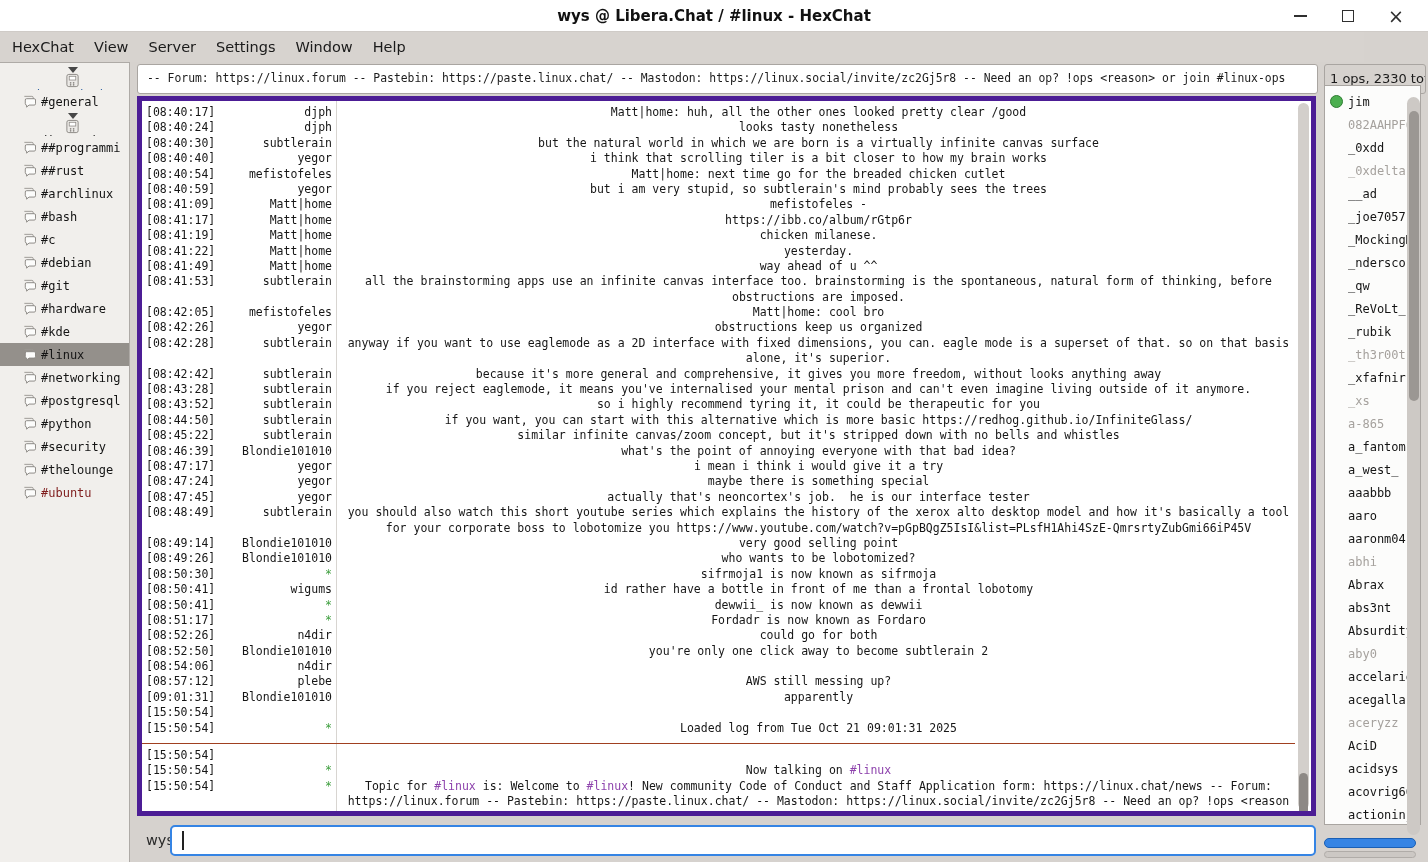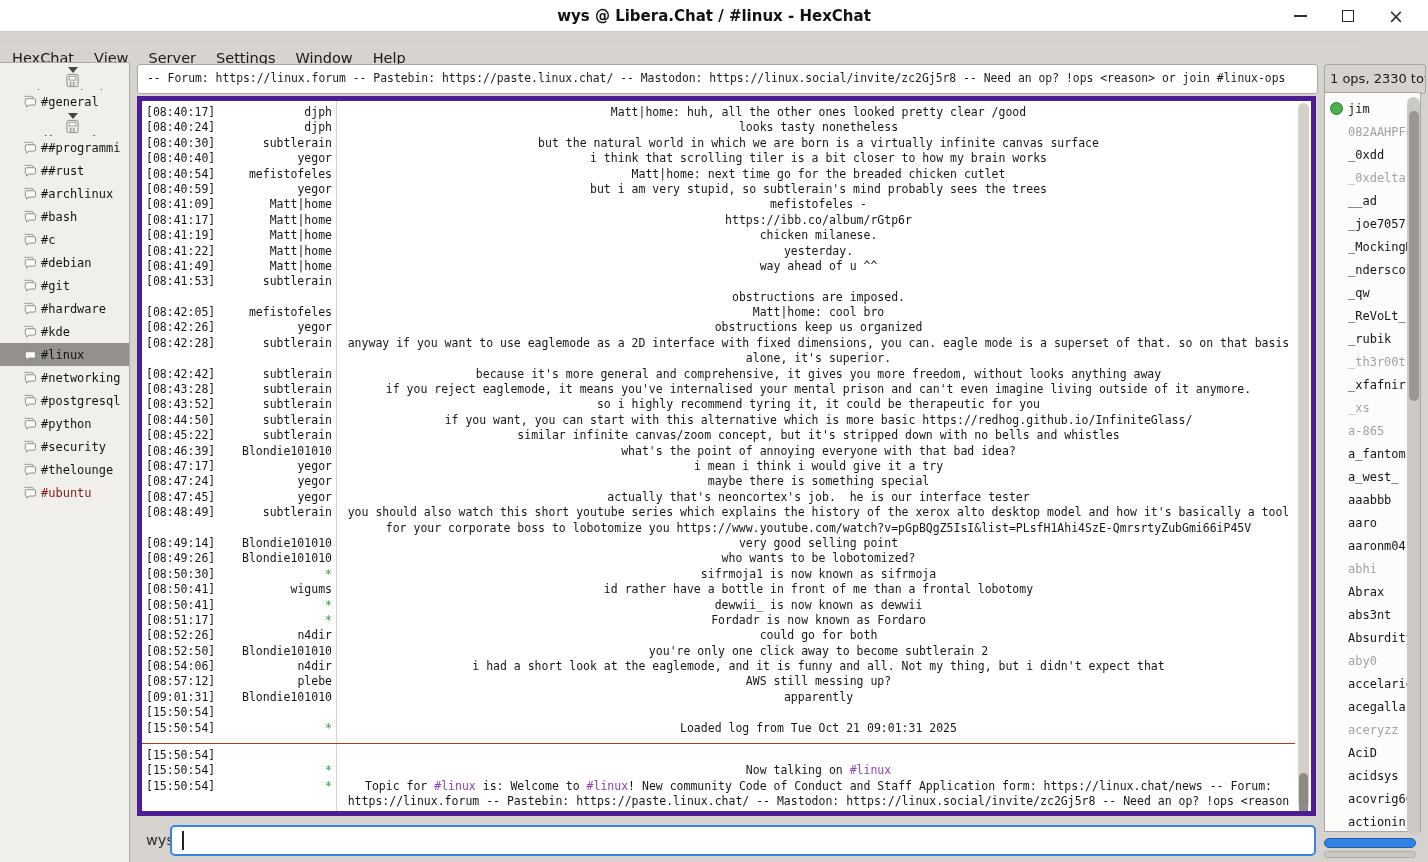--- a/index.html
+++ b/index.html
@@ -10,21 +10,21 @@
   
   .titlebar { position:absolute; left:0; top:0; width:1428px; height:32px; background:#ffffff; border-bottom:1px solid #cfcbc7; display:flex; align-items:center; justify-content:center; }
   .title { font-size:15px; font-weight:bold; color:#111; }
   .win-controls { position:absolute; right:8px; top:0; height:32px; display:flex; }
   .ctrl { width:48px; height:32px; display:flex; align-items:center; justify-content:center; cursor:default; }
   .glyph-min { width:13px; height:1.6px; background:#2f2f2f; }
   .glyph-max { width:12px; height:12px; border:1.6px solid #2f2f2f; }
   .glyph-close { font-size:19px; line-height:1; color:#2f2f2f; }
 
   
-  .menubar { position:absolute; left:0; top:32px; width:1364px; height:30px; background:#d7d3cf; display:flex; align-items:center; padding-left:2px;margin-top:11px; }
+  .menubar { position:absolute; left:0; top:32px; width:1364px; height:30px; background:#d7d3cf; display:flex; align-items:center; padding-left:2px; }
   .menu-item { padding:0 10px; font-size:14.5px; line-height:30px; color:#1a1a1a; }
 
   
   .treepanel { position:absolute; left:0; top:62px; width:130px; height:800px; background:#f1efec; border-top:1px solid #aeaaa6; border-right:1px solid #aeaaa6; padding-top:4px; overflow:hidden; }
   .tree-row { height:23px; display:flex; align-items:center; font-family:"DejaVu Sans Mono",monospace; font-size:12px; white-space:pre; overflow:hidden; }
   .tree-row.server { padding-left:20px;flex-direction:column; }
   .tree-row.channel { padding-left:22px; }
   .tree-row.selected { background:#94908b; }
   .expander { width:0; height:0; border-left:5px solid transparent; border-right:5px solid transparent; border-top:6px solid #474747; margin-right:3px; flex:none; }
   .ticon { width:15px; height:15px; margin-right:4px; flex:none; }
@@ -48,21 +48,21 @@
   .crow .nick.star { color:#3d9e3d; }
   .crow .msg { flex:1; padding-left:10px; overflow:hidden;text-align:center; }
   .crow .msg .chan { color:#8e44ad; }
   .crow.marker { display:block; height:8px; border-bottom:1px solid #a04020; margin-bottom:4px; }
 
   
   .chat-sb-track { position:absolute; right:2px; top:2px; bottom:2px; width:11px; background:#d3cfcb; border-radius:6px; }
   .chat-sb-thumb { position:absolute; right:1px; top:670px; width:9px; height:46px; background:#8d8985; border-radius:5px; }
 
   
-  .userpanel { position:absolute; left:1324px; top:92px; width:97px; height:740px; background:#fcfcfb; border:1px solid #a9a5a1; overflow:hidden; padding-top:4px; }
+  .userpanel { position:absolute; left:1324px; top:85px; width:97px; height:740px; background:#fcfcfb; border:1px solid #a9a5a1; overflow:hidden; padding-top:4px; }
   .urow { height:23px; display:flex; align-items:center; padding-left:5px; font-family:"DejaVu Sans Mono",monospace; font-size:12px; white-space:pre; overflow:hidden; }
   .opdot { width:13px; height:13px; border-radius:50%; background:#4caf50; border:1px solid #2e7d32; margin-right:5px; flex:none; visibility:hidden; }
   .opdot.show { visibility:visible; }
   .uname { color:#141414; }
   .uname.away { color:#a5a19d; }
   .ul-sb-track { position:absolute; right:1px; top:1px; bottom:1px; width:13px; background:#cdc9c5; border-radius:7px; }
   .ul-sb-thumb { position:absolute; right:1.5px; top:14px; width:10px; height:290px; background:#9b9793; border-radius:5px; }
 
   .bluebar { position:absolute; left:1324px; top:838px; width:92px; height:10px; background:#3584e4; border:1px solid #1a5fb4; border-radius:5px; }
   .graybar { position:absolute; left:1324px; top:851px; width:92px; height:7px; background:#ccc8c4; border:1px solid #b0aca8; border-radius:4px; }
@@ -342,20 +342,21 @@
         <span class="msg"><span>yesterday.</span></span>
       </div>
       <div class="crow">
         <span class="time">[08:41:49]</span>
         <span class="nick">Matt|home</span>
         <span class="msg"><span>way ahead of u ^^</span></span>
       </div>
       <div class="crow">
         <span class="time">[08:41:53]</span>
         <span class="nick">subtlerain</span>
+        <span class="msg"><span>all the brainstorming apps use an infinite canvas interface too. brainstorming is the spontaneous, natural form of thinking, before</span></span>
       </div>
       <div class="crow">
         <span class="time"></span>
         <span class="nick"></span>
         <span class="msg"><span>obstructions are imposed.</span></span>
       </div>
       <div class="crow">
         <span class="time">[08:42:05]</span>
         <span class="nick">mefistofeles</span>
         <span class="msg"><span>Matt|home: cool bro</span></span>
@@ -466,21 +467,20 @@
         <span class="msg"><span>could go for both</span></span>
       </div>
       <div class="crow">
         <span class="time">[08:52:50]</span>
         <span class="nick">Blondie101010</span>
         <span class="msg"><span>you're only one click away to become subtlerain 2</span></span>
       </div>
       <div class="crow">
         <span class="time">[08:54:06]</span>
         <span class="nick">n4dir</span>
-        <span class="msg"><span>i had a short look at the eaglemode, and it is funny and all. Not my thing, but i didn't expect that</span></span>
       </div>
       <div class="crow">
         <span class="time">[08:57:12]</span>
         <span class="nick">plebe</span>
         <span class="msg"><span>AWS still messing up?</span></span>
       </div>
       <div class="crow">
         <span class="time">[09:01:31]</span>
         <span class="nick">Blondie101010</span>
         <span class="msg"><span>apparently</span></span>

